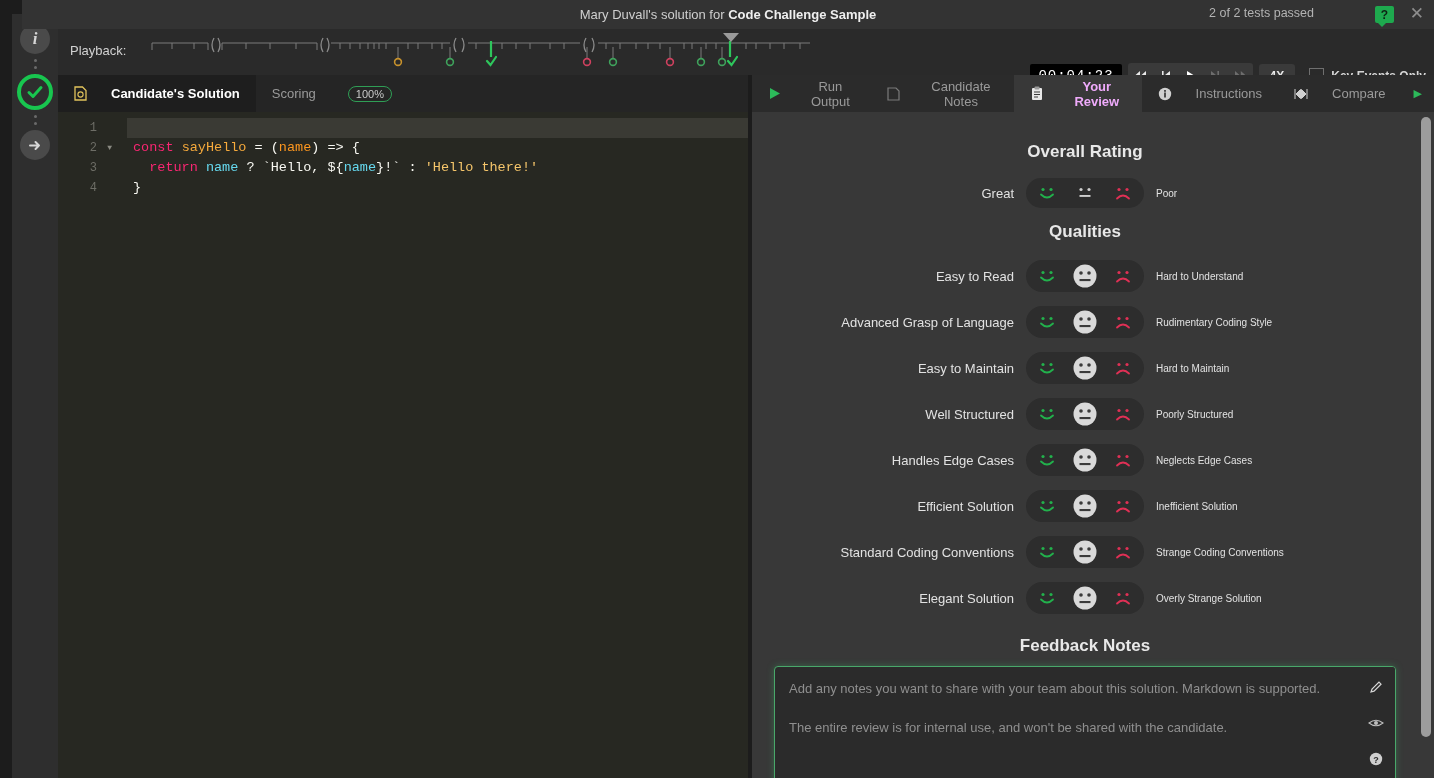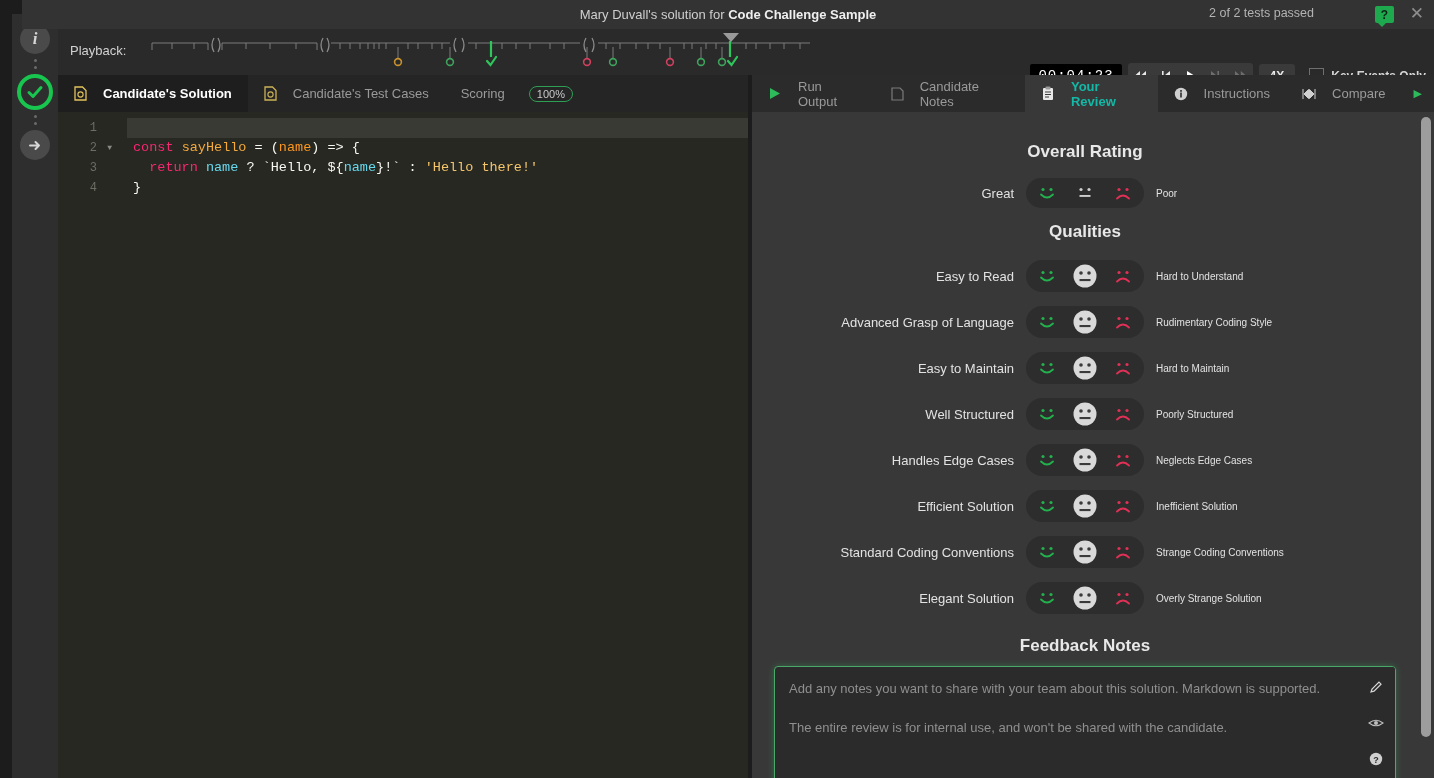--- a/index.html
+++ b/index.html
@@ -109,24 +109,24 @@
   .keyev-label { font-size: 12px; color: #d6d6d6; font-weight: bold; white-space: nowrap; }
 
   
   .left-panel { position: absolute; left: 58px; top: 75px; width: 690px; bottom: 0; background: #1e1e1e; }
   .right-panel { position: absolute; left: 752px; top: 75px; right: 0; bottom: 0; background: #383838; }
 
   
   .tabstrip { position: absolute; left: 0; top: 0; right: 0; height: 37px; background: #252525; display: flex; align-items: stretch; }
   .right-panel .tabstrip { background: #2b2b2b; }
   .tab {
-    display: flex; align-items: center; gap: 16px; padding: 0 16px;
-    font-size: 13px; color: #9a9a9a; cursor: pointer; position: relative;
-  }
-  .tab.active { background: #383838; color: #14b8a6; font-weight: bold; }
+    display: flex; align-items: center; gap: 24px; padding: 0 16px;
+    font-size: 13px; color: #9a9a9a; cursor: pointer; position: relative; text-align: center;
+  }
+  .tab.active { background: #383838; color: #f0abfc; font-weight: bold; }
   .left-panel .tab.active { background: #1e1e1e; color: #ffffff; }
   .tab .ico { display: flex; align-items: center; }
   .badge-pct {
     border: 1.5px solid #2f9e55; color: #c9c9c9; font-size: 11px;
     border-radius: 9px; padding: 1px 7px; margin-left: 8px;
   }
   .tab-more { margin-left: auto; display: flex; align-items: center; padding: 0 12px; color: #2cba5a; font-size: 11px; cursor: pointer; }
 
   
   .editor { position: absolute; left: 0; top: 37px; right: 0; bottom: 0; background: #272822; display: flex; }
@@ -353,29 +353,20 @@
     <div class="tab active">
       <span class="ico">
         <svg width="13" height="15" viewBox="0 0 13 15">
           <path d="M1 1 H8.5 L12 4.5 V14 H1 Z" fill="none" stroke="#e2c45c" stroke-width="1.3"></path>
           <circle cx="6.5" cy="8.5" r="2.6" fill="none" stroke="#e2c45c" stroke-width="1.1"></circle>
         </svg>
       </span>
       <span>Candidate's Solution</span>
     </div>
     <div class="tab">
-      <span class="ico">
-        <svg width="13" height="15" viewBox="0 0 13 15">
-          <path d="M1 1 H8.5 L12 4.5 V14 H1 Z" fill="none" stroke="#cbb257" stroke-width="1.3"></path>
-          <circle cx="6.5" cy="8.5" r="2.6" fill="none" stroke="#cbb257" stroke-width="1.1"></circle>
-        </svg>
-      </span>
-      <span>Candidate's Test Cases</span>
-    </div>
-    <div class="tab">
       <span>Scoring</span>
       <span class="badge-pct">100%</span>
     </div>
   </div>
 
   <div class="editor">
     <div class="gutter">
       <div class="ln">1</div>
       <div class="ln"><span>2</span><span class="fold">▼</span></div>
       <div class="ln">3</div>

